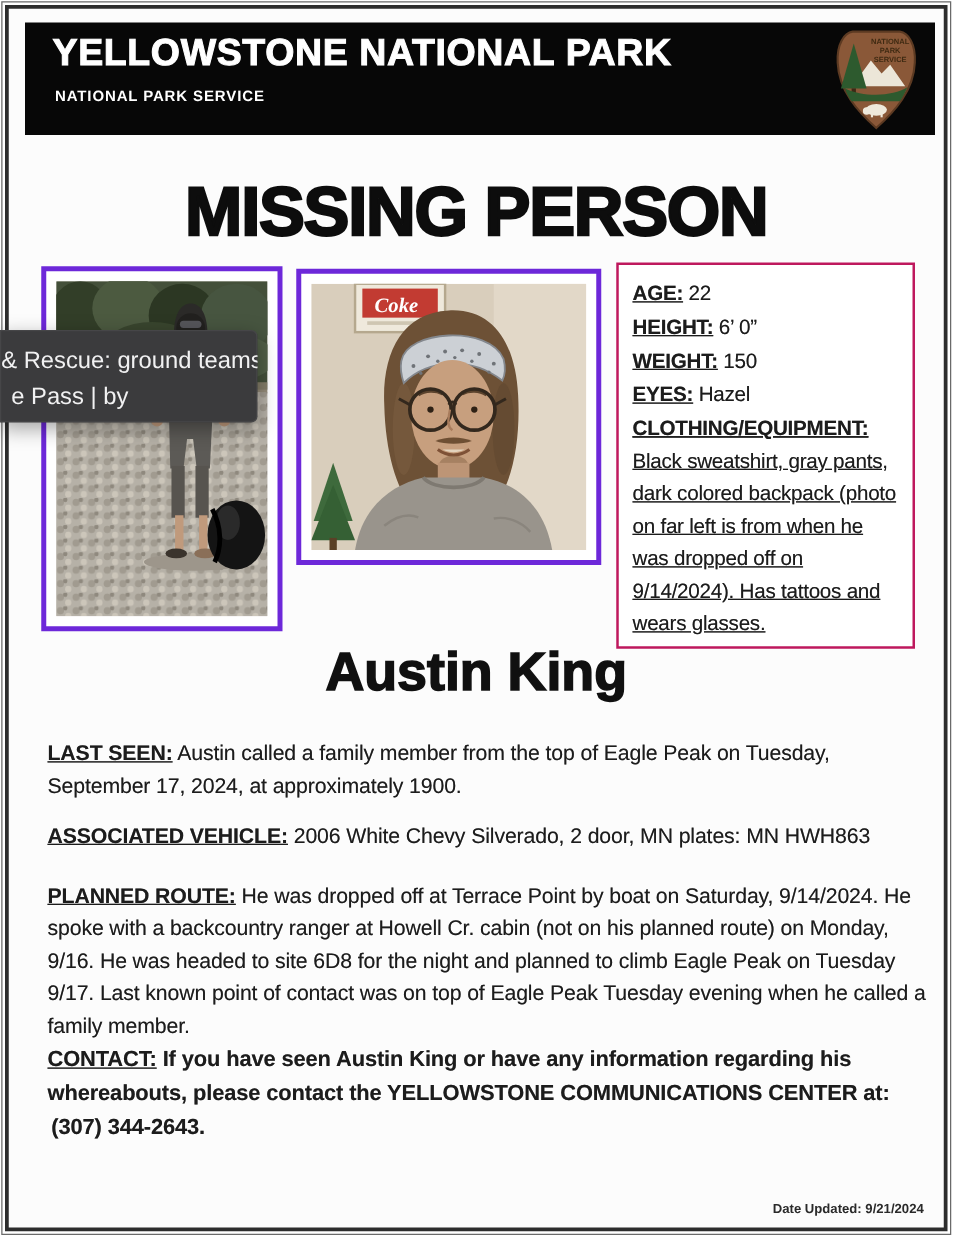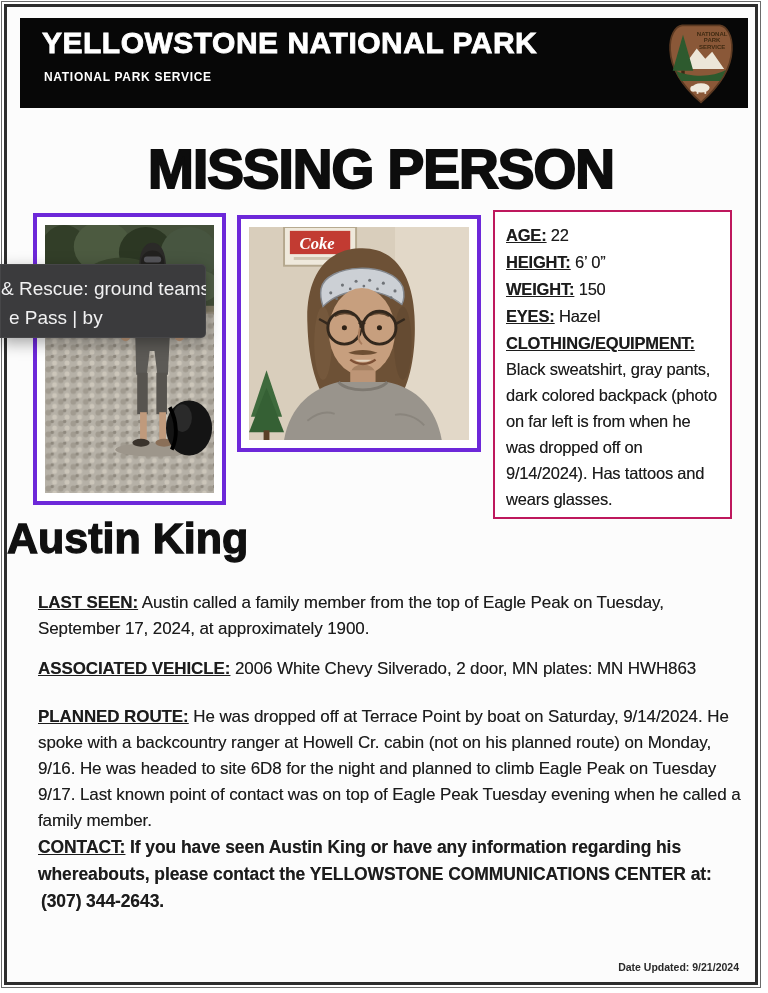--- a/index.html
+++ b/index.html
@@ -23,36 +23,36 @@
   .band-sub1 { position:absolute; left:24px; top:52px; font-size:12px; font-weight:700; color:#fff; letter-spacing:.7px; }
   .band-sub2 { position:absolute; left:24px; top:70px; font-size:13px; font-weight:700; color:#fff; letter-spacing:.4px; }
   .logo { position:absolute; right:6px; top:3px; width:82px; height:84px; }
   
   .title {
     position:absolute; left:0; top:130px; width:100%; text-align:center;
     font-size:55px; font-weight:700; color:#0d0d0d; letter-spacing:-1px;
     -webkit-text-stroke:2px #0d0d0d; white-space:nowrap;
   }
   .name {
-    position:absolute; left:0; top:507px; width:100%; 
+    position:absolute; left:0; top:507px; width:100%; text-align:center;
     font-size:43px; font-weight:700; color:#101010; -webkit-text-stroke:1.3px #111;
   }
   
   .photo { position:absolute; background:#fff; border:4px solid #6d28d9; padding:8px; }
   .photo svg { display:block; width:100%; height:100%; }
   .photo.left { left:26px; top:206px; width:193px; height:292px; }
   .photo.mid  { left:230px; top:208px; width:244px; height:237px; }
   
   .info {
     position:absolute; left:486px; top:203px; width:239px; height:309px;
     border:2px solid #be185d; background:#fff; padding:10px 8px 8px 11px;
     font-size:16.5px; line-height:27px; letter-spacing:-.2px;
     text-shadow:0 0 .5px rgba(20,20,20,.55);
   }
-  .irow.clothing { line-height:26px; }
+  .irow.clothing { line-height:26px;text-decoration:underline; }
   .lbl { font-weight:700; text-decoration:underline; }
   
   .sec {
     position:absolute; margin:0; font-size:17px; line-height:26px;
     letter-spacing:-.1px; text-shadow:0 0 .5px rgba(20,20,20,.5);
   }
   #last-seen { left:31px; top:583px; width:680px; }
   #vehicle   { left:31px; top:649px; width:714px; }
   #route     { left:31px; top:697px; width:714px; }
   #contactp  { left:31px; top:827px; width:684px; font-weight:700; font-size:17.5px; line-height:27px; }

